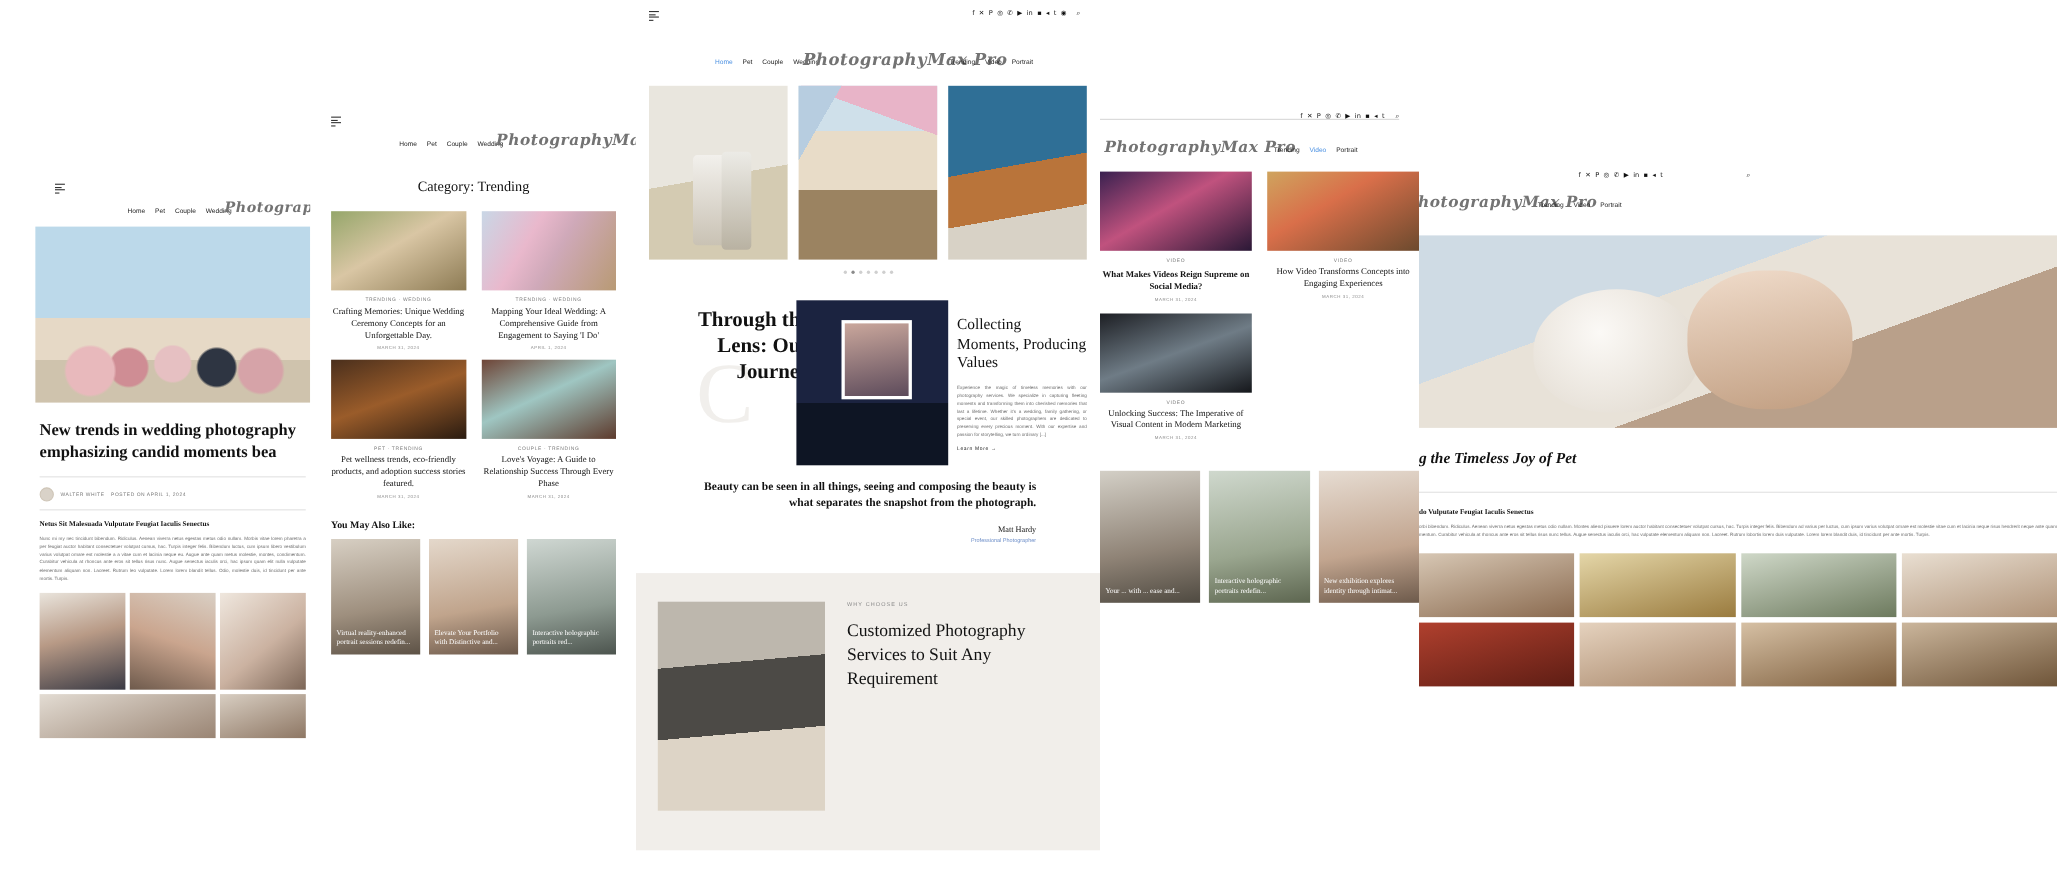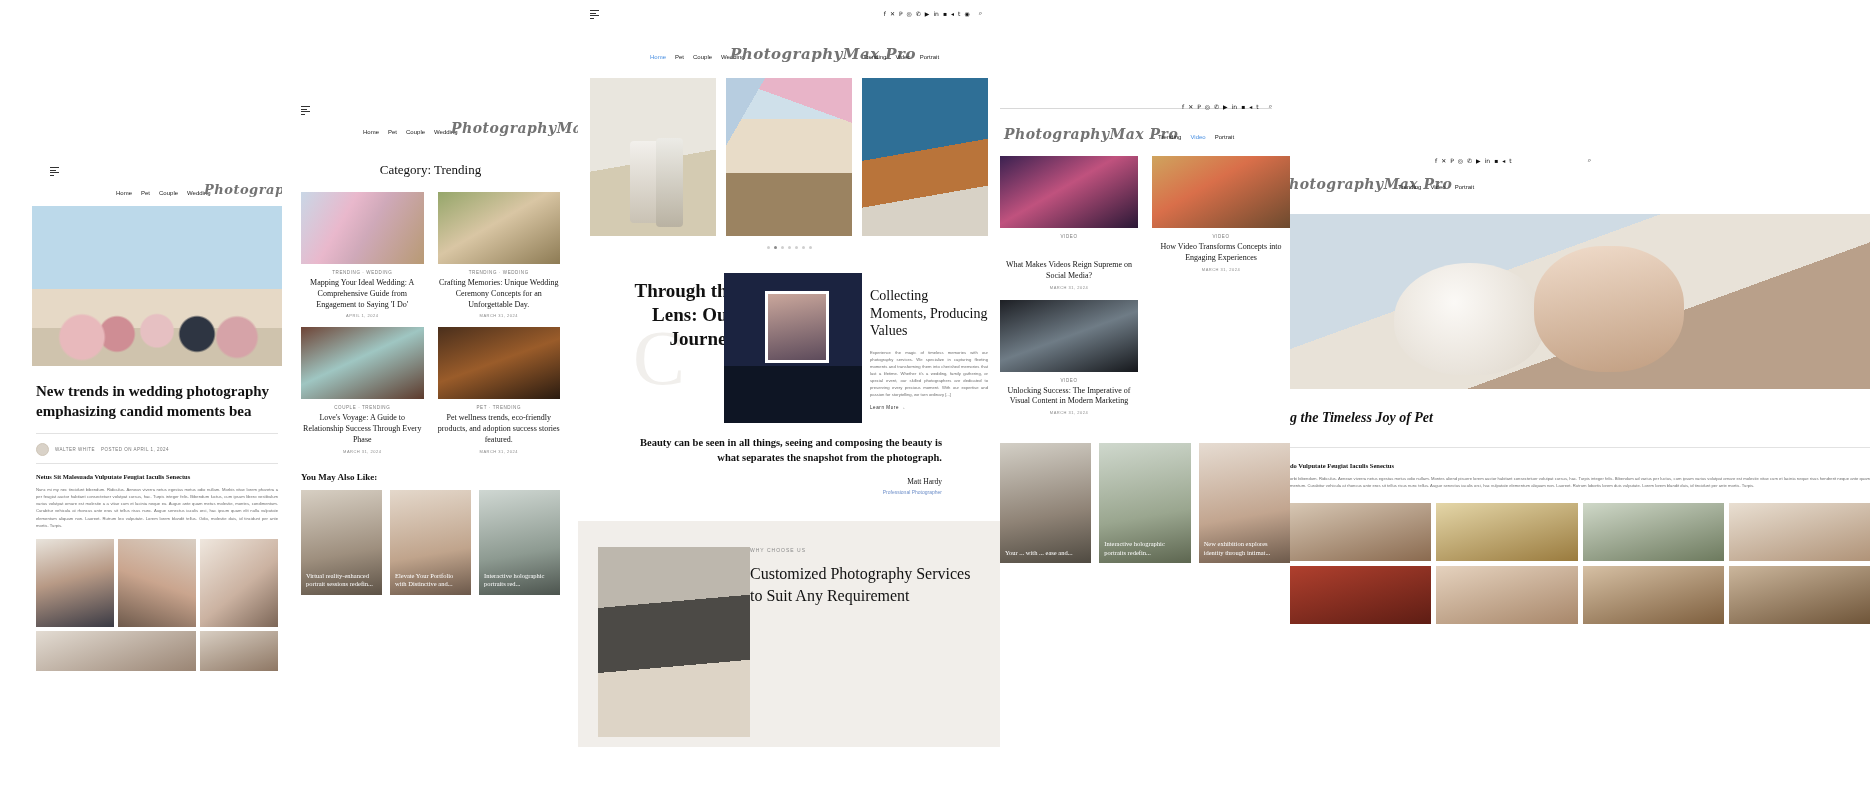--- a/index.html
+++ b/index.html
@@ -104,44 +104,44 @@
       <span>Wedding</span>
     </div>
     <div class="script-logo" style="position:absolute;left:168px;top:22px;font-size:14px;">PhotographyMax Pro</div>
   </div>
 
   <div class="cat-title" style="text-align:center;padding:8px 0 14px 0;">Category: Trending</div>
 
   <div style="display:grid;grid-template-columns:1fr 1fr;gap:9px 14px;padding:0 18px;">
 
     <div>
+      <div class="card-img" style="height:72px;background:linear-gradient(150deg,#95a66a,#d9c6a4 45%,#8d7b54);"></div>
+      <div class="meta" style="margin-top:6px;">TRENDING · WEDDING</div>
+      <div class="ctitle" style="margin-top:3px;">Crafting Memories: Unique Wedding Ceremony Concepts for an Unforgettable Day.</div>
+      <div class="cdate">MARCH 31, 2024</div>
+    </div>
+
+    <div>
       <div class="card-img" style="height:72px;background:linear-gradient(120deg,#c9d7e6,#e9b8cc 35%,#cfa9b9 55%,#b89a74);"></div>
       <div class="meta" style="margin-top:6px;">TRENDING · WEDDING</div>
       <div class="ctitle" style="margin-top:3px;">Mapping Your Ideal Wedding: A Comprehensive Guide from Engagement to Saying 'I Do'</div>
       <div class="cdate">APRIL 1, 2024</div>
     </div>
 
     <div>
-      <div class="card-img" style="height:72px;background:linear-gradient(150deg,#95a66a,#d9c6a4 45%,#8d7b54);"></div>
-      <div class="meta" style="margin-top:6px;">TRENDING · WEDDING</div>
-      <div class="ctitle" style="margin-top:3px;">Crafting Memories: Unique Wedding Ceremony Concepts for an Unforgettable Day.</div>
+      <div class="card-img" style="height:72px;background:linear-gradient(160deg,#4a2f1c,#9a5c2a 48%,#2a1b10);"></div>
+      <div class="meta" style="margin-top:6px;">PET · TRENDING</div>
+      <div class="ctitle" style="margin-top:3px;">Pet wellness trends, eco-friendly products, and adoption success stories featured.</div>
       <div class="cdate">MARCH 31, 2024</div>
     </div>
 
     <div>
       <div class="card-img" style="height:72px;background:linear-gradient(155deg,#6e4436,#9fc6c2 45%,#5d3a2c);"></div>
       <div class="meta" style="margin-top:6px;">COUPLE · TRENDING</div>
       <div class="ctitle" style="margin-top:3px;">Love's Voyage: A Guide to Relationship Success Through Every Phase</div>
-      <div class="cdate">MARCH 31, 2024</div>
-    </div>
-
-    <div>
-      <div class="card-img" style="height:72px;background:linear-gradient(160deg,#4a2f1c,#9a5c2a 48%,#2a1b10);"></div>
-      <div class="meta" style="margin-top:6px;">PET · TRENDING</div>
-      <div class="ctitle" style="margin-top:3px;">Pet wellness trends, eco-friendly products, and adoption success stories featured.</div>
       <div class="cdate">MARCH 31, 2024</div>
     </div>
   </div>
 
   <div class="big-serif" style="font-size:9px;padding:18px 0 8px 18px;">You May Also Like:</div>
 
   <div style="display:grid;grid-template-columns:1fr 1fr 1fr;gap:8px;padding:0 18px;">
     <div style="position:relative;height:105px;background:linear-gradient(170deg,#d7cfc3,#9e8f7e 60%,#5d5246);">
       <div style="position:absolute;left:5px;right:5px;bottom:6px;color:#fff;font-family:'Liberation Serif',serif;font-size:6.5px;line-height:1.3;">Virtual reality-enhanced portrait sessions redefin...</div>
     </div>
@@ -232,21 +232,21 @@
       <div style="margin-top:7px;font-family:'Liberation Sans',sans-serif;font-size:4.5px;letter-spacing:.6px;color:#222;">Learn More →</div>
     </div>
   </div>
 
   <div style="text-align:right;padding:6px 58px 0 58px;">
     <div class="big-serif" style="font-size:10.5px;line-height:1.45;">Beauty can be seen in all things, seeing and composing the beauty is what separates the snapshot from the photograph.</div>
     <div style="margin-top:12px;font-family:'Liberation Serif',serif;font-size:7.5px;color:#111;">Matt Hardy</div>
     <div style="margin-top:3px;font-family:'Liberation Sans',sans-serif;font-size:5px;color:#6e8fc9;">Professional Photographer</div>
   </div>
 
-  <div style="margin-top:26px;background:#f1eeea;padding:26px 20px 0 20px;display:flex;height:226px;box-sizing:border-box;">
+  <div style="margin-top:26px;background:#f1eeea;padding:26px 20px 0 20px;display:flex;gap:20px;height:252px;box-sizing:border-box;">
     <div class="ph" style="width:152px;height:190px;background:linear-gradient(175deg,#bdb7ad 0 30%,#4c4a46 30% 62%,#ddd4c6 62% 100%);"></div>
     <div style="flex:1;">
       <div style="font-family:'Liberation Sans',sans-serif;font-size:5px;letter-spacing:1px;color:#8a8a8a;text-transform:uppercase;">Why Choose US</div>
       <div class="big-serif" style="margin-top:10px;font-size:16px;line-height:1.35;font-weight:400;">Customized Photography Services to Suit Any Requirement</div>
     </div>
   </div>
 </div>
 
 <div class="panel" style="left:1000px;top:98px;width:290px;height:600px;">
 
@@ -275,21 +275,21 @@
       <span>Portrait</span>
     </div>
   </div>
 
 
   <div style="display:grid;grid-template-columns:1fr 1fr;gap:10px 14px;padding:0 0 0 0;">
 
     <div>
       <div class="card-img" style="height:72px;background:linear-gradient(150deg,#3a2150,#c0527e 45%,#2a1836);"></div>
       <div class="meta" style="margin-top:6px;">VIDEO</div>
-      <div class="ctitle" style="margin-top:21px;">What Makes Videos Reign Supreme on Social Media?</div>
+      <div class="ctitle" style="margin-top:6px;font-weight:bold;">What Makes Videos Reign Supreme on Social Media?</div>
       <div class="cdate">MARCH 31, 2024</div>
     </div>
 
     <div>
       <div class="card-img" style="height:72px;background:linear-gradient(150deg,#cfa45e,#d96f4a 40%,#6c4a2e);"></div>
       <div class="meta" style="margin-top:6px;">VIDEO</div>
       <div class="ctitle" style="margin-top:3px;">How Video Transforms Concepts into Engaging Experiences</div>
       <div class="cdate">MARCH 31, 2024</div>
     </div>
 

